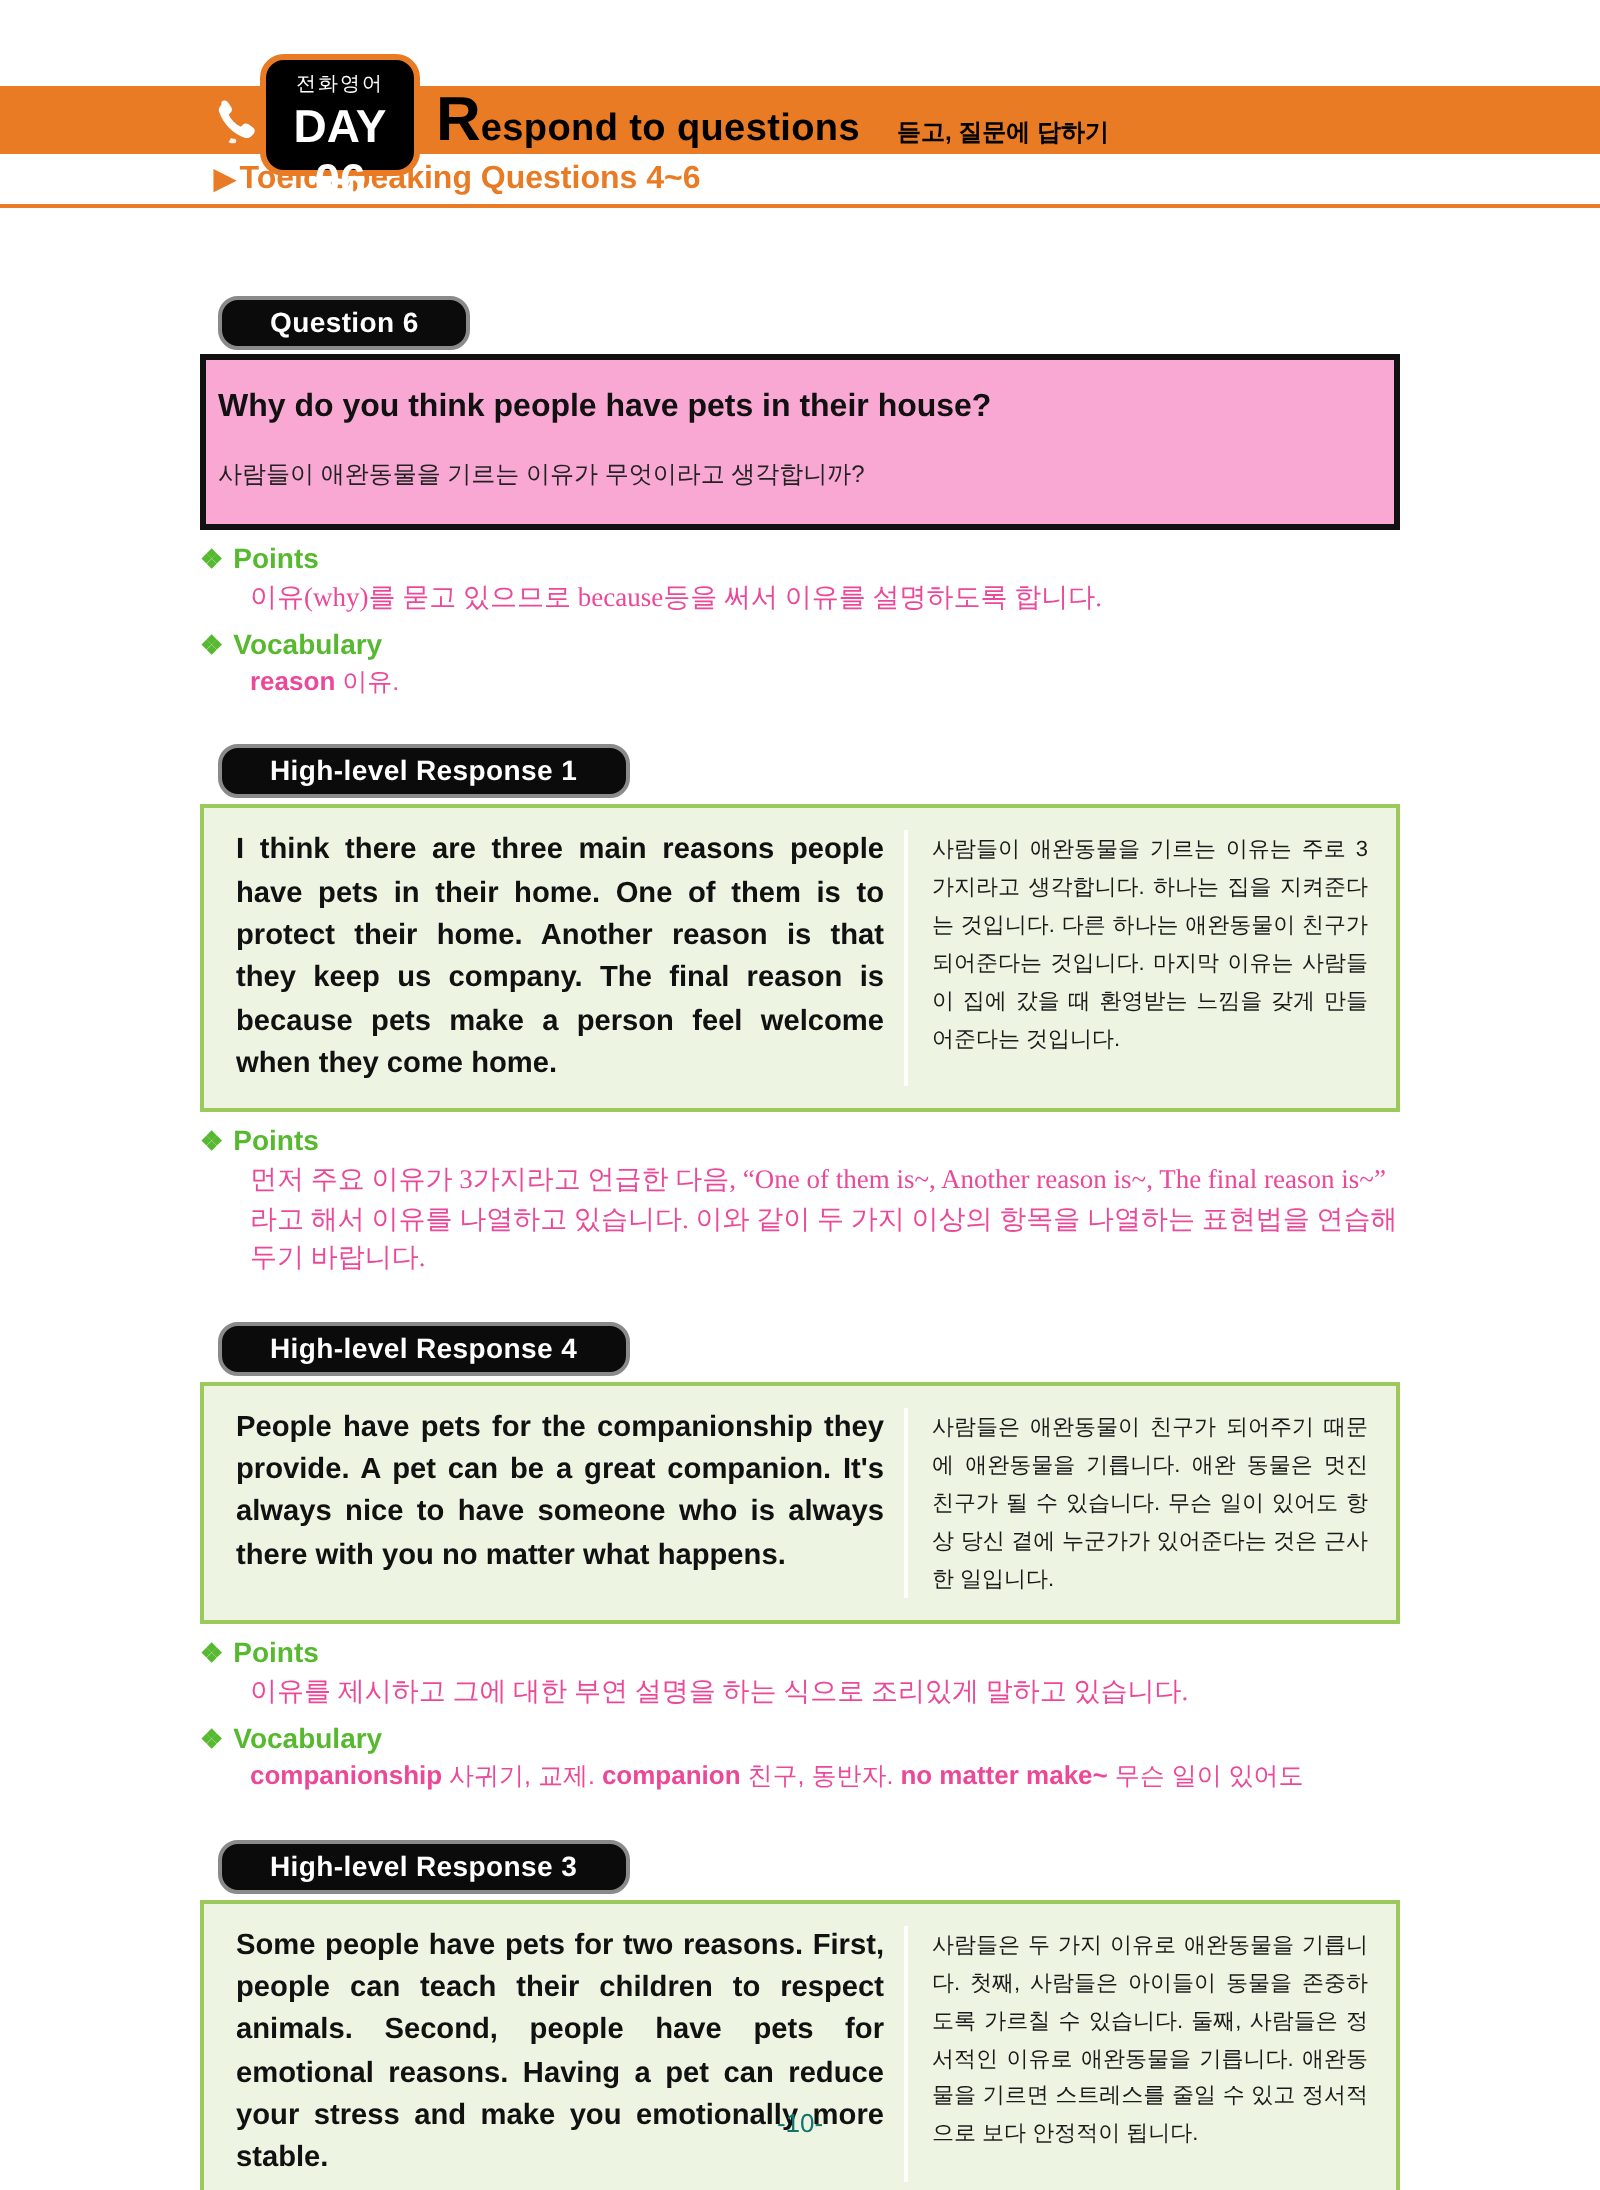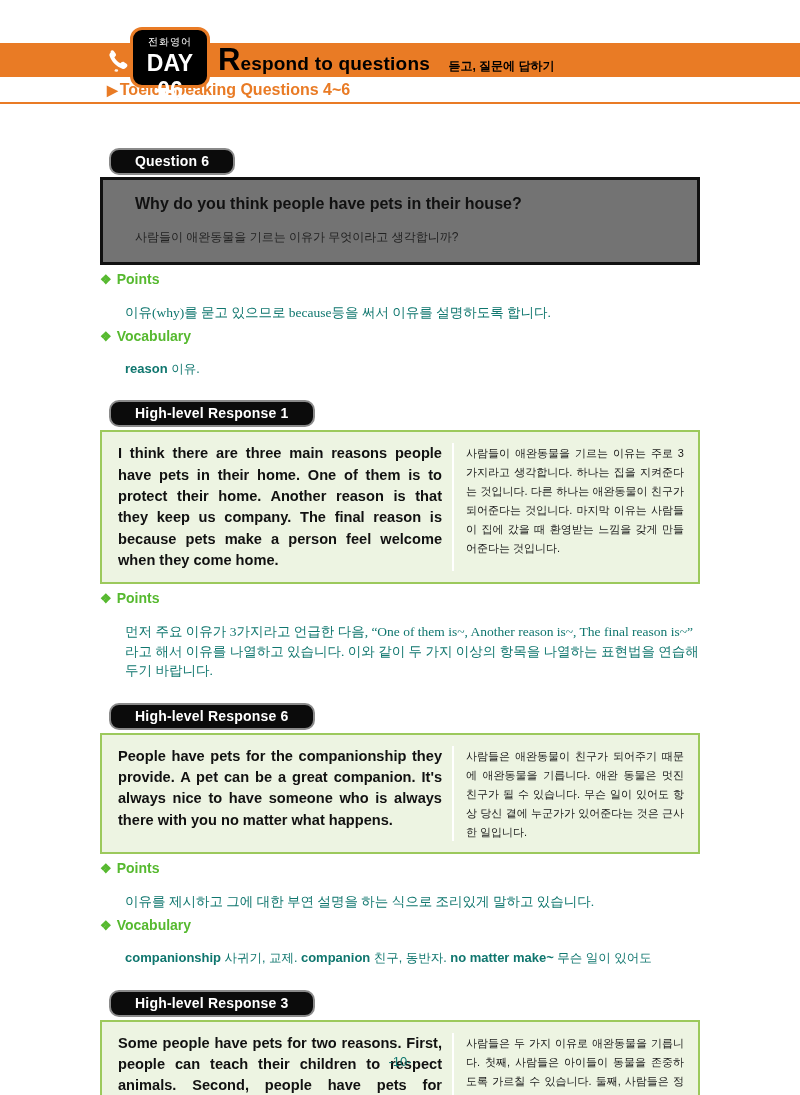--- a/index.html
+++ b/index.html
@@ -27,29 +27,29 @@
   .tri { font-size:14px; margin-right:2px; }
   .thin-line { position:absolute; left:0; top:102px; width:800px; height:2px; background:#E97B25; }
   
   main { margin-left:100px; width:600px; }
   .badge {
     display:inline-block; background:#0b0b0b; border:2px solid #8a8a8a;
     border-radius:10px; color:#fff; font-weight:bold; font-size:14px;
     padding:3px 24px 4px; letter-spacing:0.2px;
   }
   .q-badge { margin-top:44px; margin-left:9px; }
-  .q-box { border:3px solid #111; padding:15px 32px 16px; margin-top:2px; background:#737373; }
+  .q-box { border:3px solid #111; padding:15px 6px 16px; margin-top:2px; background:#f9a8d4; }
   .q-en { font-size:16px; font-weight:bold; }
   .q-kr { font-size:12px; margin-top:16px; color:#222; }
   .pv { margin-top:6px; }
   .pv-label { color:#56B92F; font-weight:bold; font-size:14px; margin-top:5px; }
   .dia { margin-right:5px; font-size:13px; }
   .pv-text {
-    margin-left:25px; font-size:13.5px; line-height:1.45; margin-top:16px;
-    font-family:"Liberation Serif", serif; color:#0f766e;
+    margin-left:25px; font-size:13.5px; line-height:1.45; margin-top:2px;
+    font-family:"Liberation Serif", serif; color:#ec4899;
   }
   .pv-text.voc { font-family:"Liberation Sans", sans-serif; font-size:12.5px; }
   .pv-text.voc b { font-size:13px; }
   .r-badge { margin-top:22px; margin-left:9px; }
   .r-box {
     border:2px solid #9CC95C; background:#EDF4E2; margin-top:3px;
     display:flex; padding:11px 8px 11px 6px;gap:11px;
   }
   .r-en {
     width:346px; padding:0 10px; font-size:14.6px; font-weight:bold;
@@ -119,21 +119,21 @@
       <div class="pv-label">
         <span class="dia">❖</span><span>Points</span>
       </div>
       <div class="pv-text">먼저 주요 이유가 3가지라고 언급한 다음, “One of them is~, Another reason is~, The final reason is~” 라고 해서 이유를 나열하고 있습니다. 이와 같이 두 가지 이상의 항목을 나열하는 표현법을 연습해두기 바랍니다.</div>
     </div>
   </section>
 
   
   <section>
     <div class="badge r-badge">
-      <span>High-level Response 6</span>
+      <span>High-level Response 4</span>
     </div>
     <div class="r-box">
       <div class="r-en">People have pets for the companionship they provide. A pet can be a great companion. It's always nice to have someone who is always there with you no matter what happens.</div>
       <div class="r-kr">사람들은 애완동물이 친구가 되어주기 때문에 애완동물을 기릅니다. 애완 동물은 멋진 친구가 될 수 있습니다. 무슨 일이 있어도 항상 당신 곁에 누군가가 있어준다는 것은 근사한 일입니다.</div>
     </div>
     <div class="pv">
       <div class="pv-label">
         <span class="dia">❖</span><span>Points</span>
       </div>
       <div class="pv-text">이유를 제시하고 그에 대한 부연 설명을 하는 식으로 조리있게 말하고 있습니다.</div>

